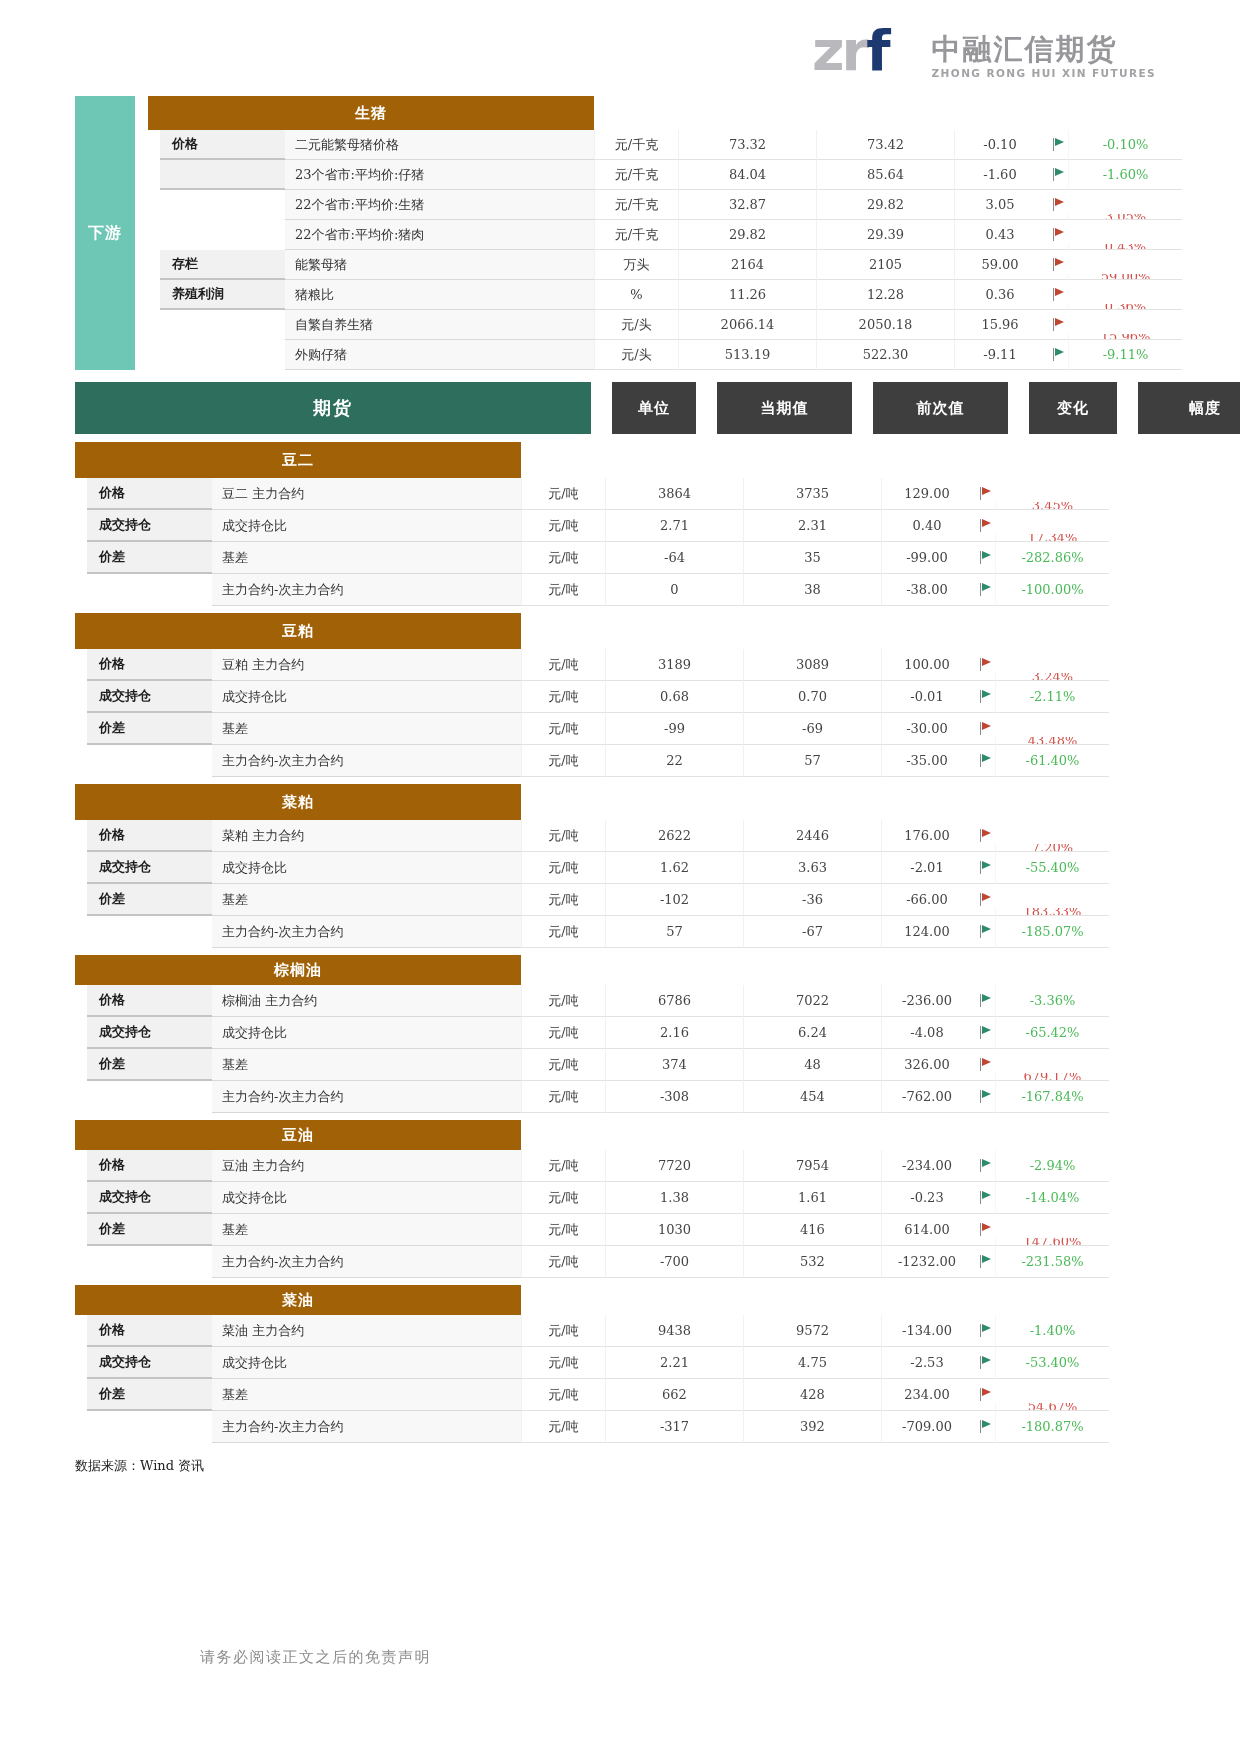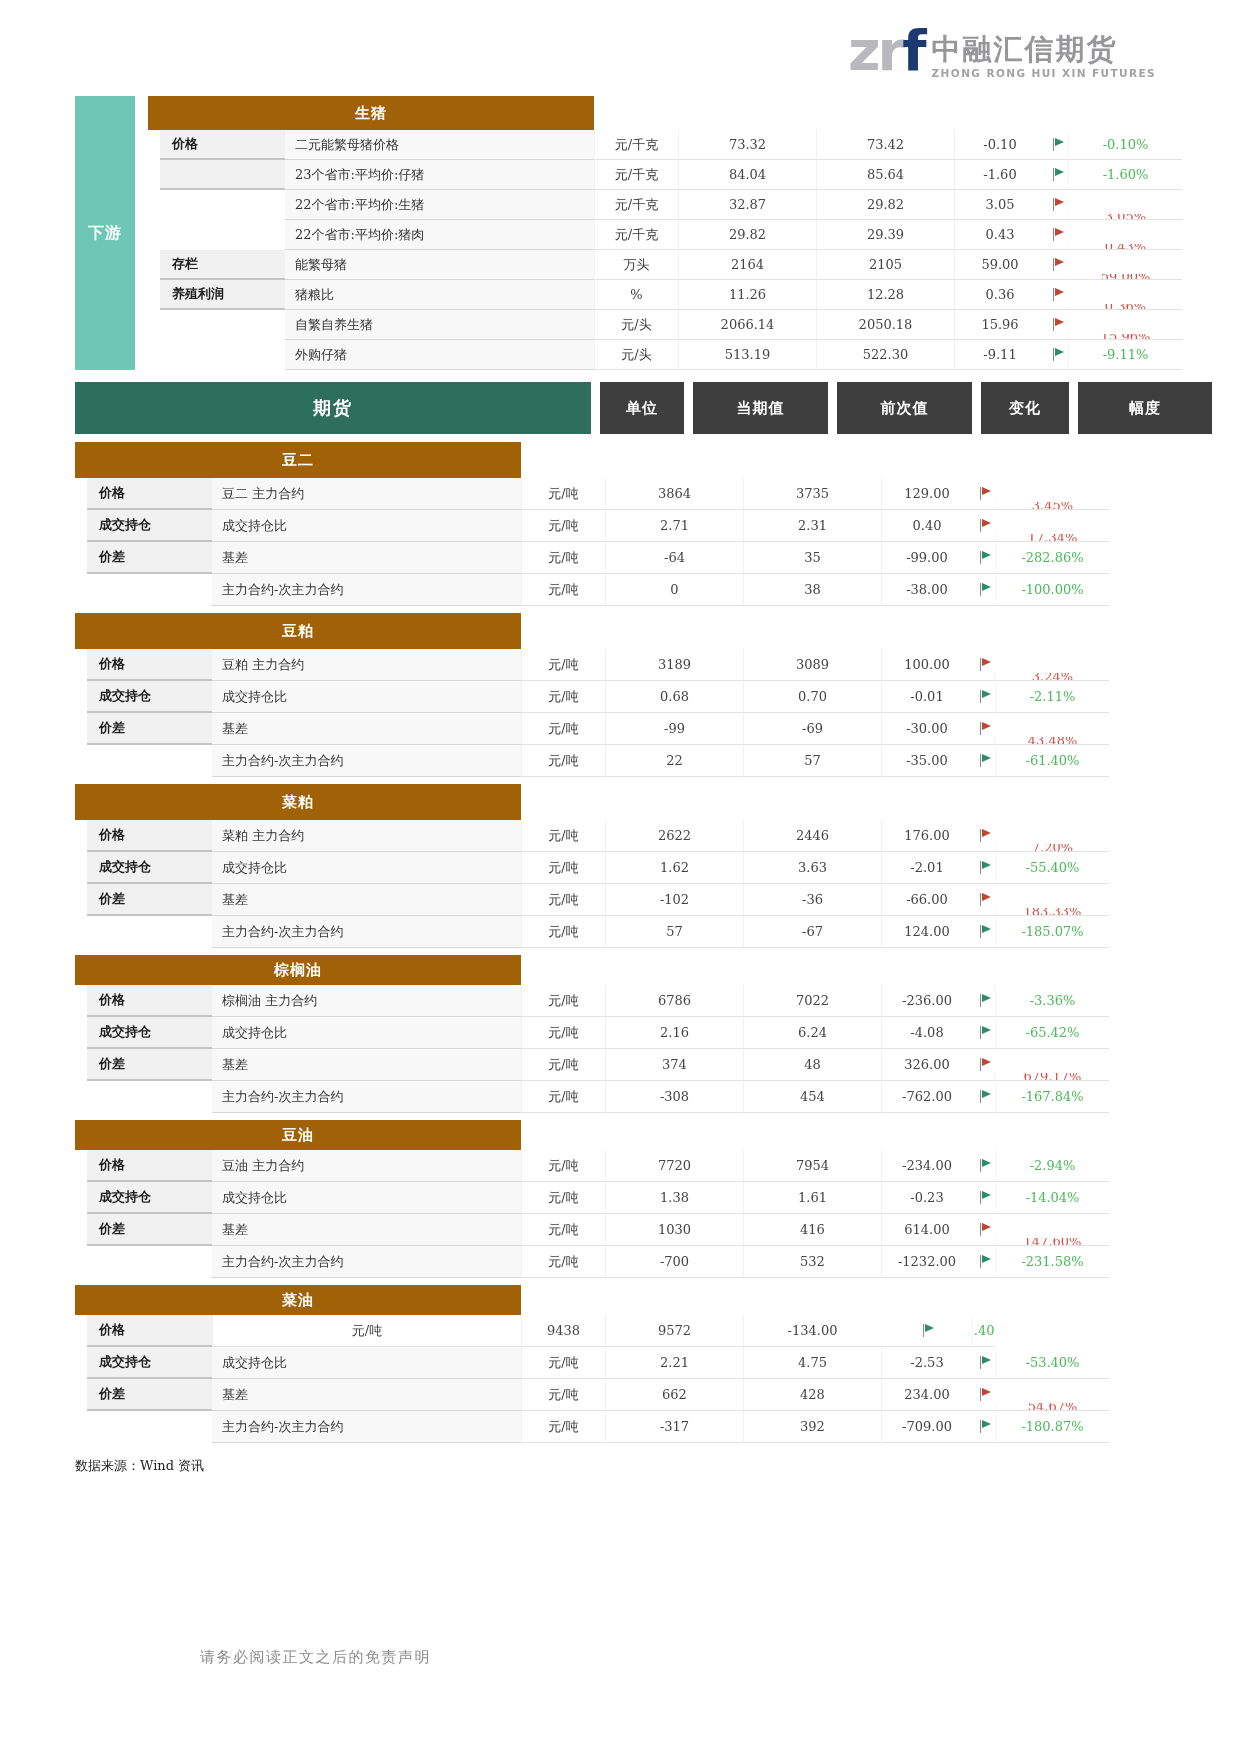--- a/index.html
+++ b/index.html
@@ -1,20 +1,20 @@
 <!DOCTYPE html>
 <html><head>
 <meta charset="utf-8">
 <title></title>
 <style>
   html,body{margin:0;padding:0;background:#ffffff;}
   body{width:1240px;height:1754px;position:relative;font-family:"DejaVu Serif",serif;-webkit-font-smoothing:antialiased;}
 
   
-  .logo{position:absolute;top:22px;right:84px;display:flex;align-items:flex-start;}
+  .logo{position:absolute;top:22px;right:84px;display:flex;align-items:flex-start;gap:36px;}
   .logo-zrf{font-family:"DejaVu Sans",sans-serif;font-weight:bold;font-size:56px;line-height:58px;letter-spacing:-3px;}
   .logo-zr{color:#b9b9bd;}
   .logo-f{color:#1d3a70;}
   .logo-text{margin-left:8px;padding-top:12px;}
   .logo-cn{font-family:"DejaVu Sans",sans-serif;font-size:29px;font-weight:bold;color:#97979b;letter-spacing:2px;line-height:30px;}
   .logo-en{font-family:"DejaVu Sans",sans-serif;font-size:10.5px;font-weight:bold;color:#a2a2a6;letter-spacing:1.4px;margin-top:3px;}
 
   
   .table-area{position:absolute;left:75px;top:96px;width:1107px;}
   .flex-sec{display:flex;}
@@ -42,21 +42,21 @@
 
   
   .flag{position:relative;width:14px;height:15px;display:inline-block;}
   .flag::before{content:'';position:absolute;left:3px;top:1px;width:1.5px;height:13px;background:#8a8a8a;}
   .flag::after{content:'';position:absolute;left:5px;top:1px;width:0;height:0;border-style:solid;
     border-width:4.5px 0 4.5px 9px;border-color:transparent transparent transparent currentColor;}
   .flag.up{color:#bf4632;}
   .flag.down{color:#2e8b6e;}
 
   
-  .fut-header{display:grid;grid-template-columns:516px 84px 135px 135px 88px 134px;column-gap:9px;height:52px;margin-top:12px;}
+  .fut-header{display:grid;grid-template-columns:516px 84px 135px 135px 88px 134px;column-gap:21px;height:52px;margin-top:12px;}
   .fh-left{background:#2d6e5d;color:#fff;font-family:"DejaVu Sans",sans-serif;font-weight:bold;font-size:18px;
     display:flex;align-items:center;justify-content:center;letter-spacing:2px;}
   .fh-col{background:#3e3e3e;color:#fff;font-family:"DejaVu Sans",sans-serif;font-weight:bold;font-size:15px;
     display:flex;align-items:center;justify-content:center;letter-spacing:1px;}
 
   
   .varieties{display:flex;margin-top:8px;}
   .var-section{margin-bottom:7px;}
   .var-section:last-child{margin-bottom:0;}
   .var-section .sec-header{height:36px;}
@@ -463,20 +463,21 @@
               <div class="cell pct down">-231.58%</div>
             </div>
           </div>
       </div>
 
       <div class="var-section compact">
         <div class="sec-header">菜油</div>
         <div class="var-rows">
             <div class="row">
               <div class="cell cat catbg">价格</div>
+              <div class="cell name">菜油 主力合约</div>
               <div class="cell unit">元/吨</div>
               <div class="cell num">9438</div>
               <div class="cell num">9572</div>
               <div class="cell num">-134.00</div>
               <div class="cell flagcell">
                 <span class="flag down"></span>
               </div>
               <div class="cell pct down">-1.40%</div>
             </div>
             <div class="row">

